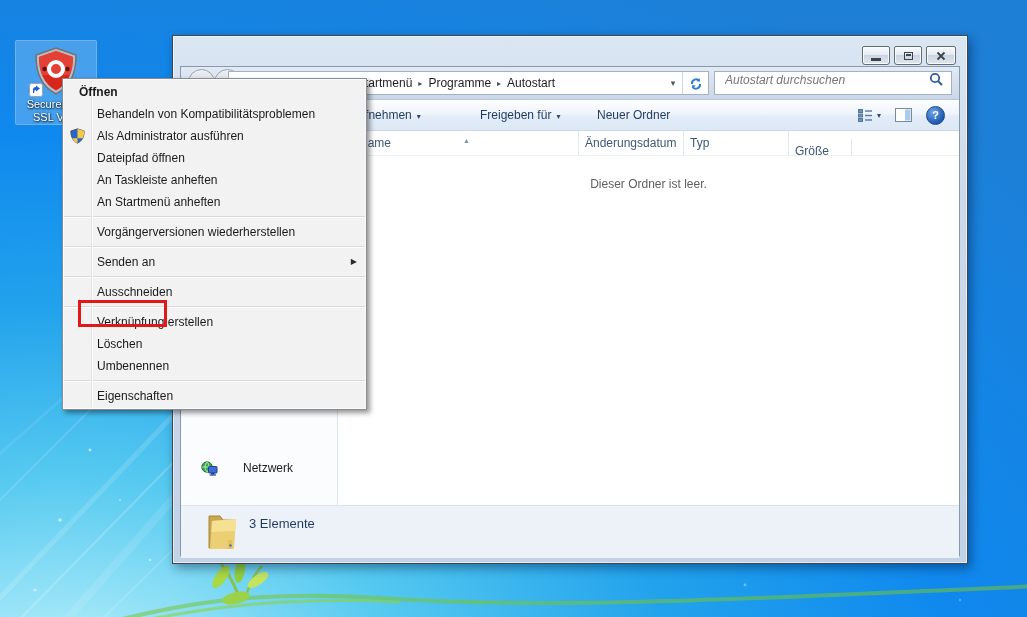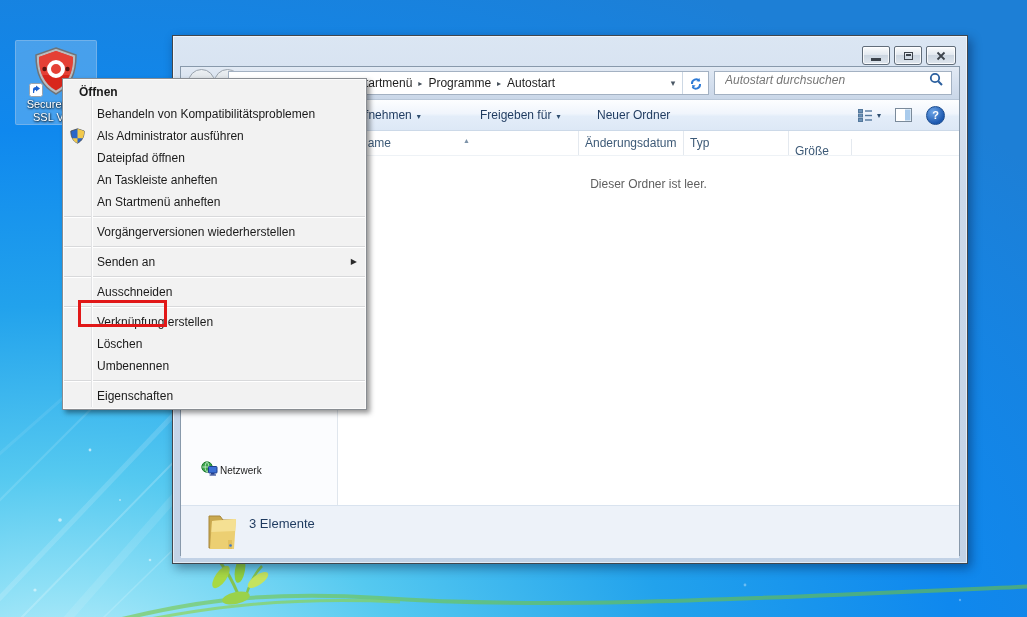--- a/index.html
+++ b/index.html
@@ -68,22 +68,22 @@
   .cmd-icons{position:absolute;right:14px;top:0;height:30px;display:flex;align-items:center;gap:14px;}
   .views-wrap{display:flex;align-items:center;gap:4px;}
   .views-dd{font-size:8px;color:#2e4d6e;}
   .help-circle{width:17px;height:17px;border-radius:50%;
     background:radial-gradient(circle at 35% 30%,#6ea6e8,#1d59b0 70%);
     border:1px solid #184a8e;color:#fff;font-size:11px;font-weight:bold;
     text-align:center;line-height:17px;}
   
   .mainrow{position:relative;display:flex;height:374px;}
   .sidepane{width:156px;background:#fbfcfe;border-right:1px solid #e0e6ed;position:relative;}
-  .sideitem{position:absolute;left:20px;top:330px;display:flex;align-items:flex-end;gap:2px;
-    font-size:10px;color:#1c1c1c;}
+  .sideitem{position:absolute;left:20px;top:330px;display:flex;align-items:flex-start;gap:25px;
+    font-size:12px;color:#1c1c1c;}
   .listpane{flex:1;position:relative;background:#fff;}
   .hdr{display:flex;height:24px;border-bottom:1px solid #eef2f6;font-size:12px;color:#3d5a77;}
   .hcol{box-sizing:border-box;border-right:1px solid #e4e9ef;padding-left:6px;line-height:24px;
     position:relative;white-space:nowrap;overflow:hidden;}
   .hcol.name{width:241px;padding-left:21px;}
   .hcol.date{width:105px;} .hcol.typ{width:105px;} .hcol.size{width:63px;margin-top:8px;}
   .sortmark{position:absolute;left:125px;top:-2px;font-size:7px;color:#7d93a9;}
   .emptymsg{position:absolute;left:0;right:0;top:46px;text-align:center;
     font-size:12px;color:#5f5f5f;}
   

